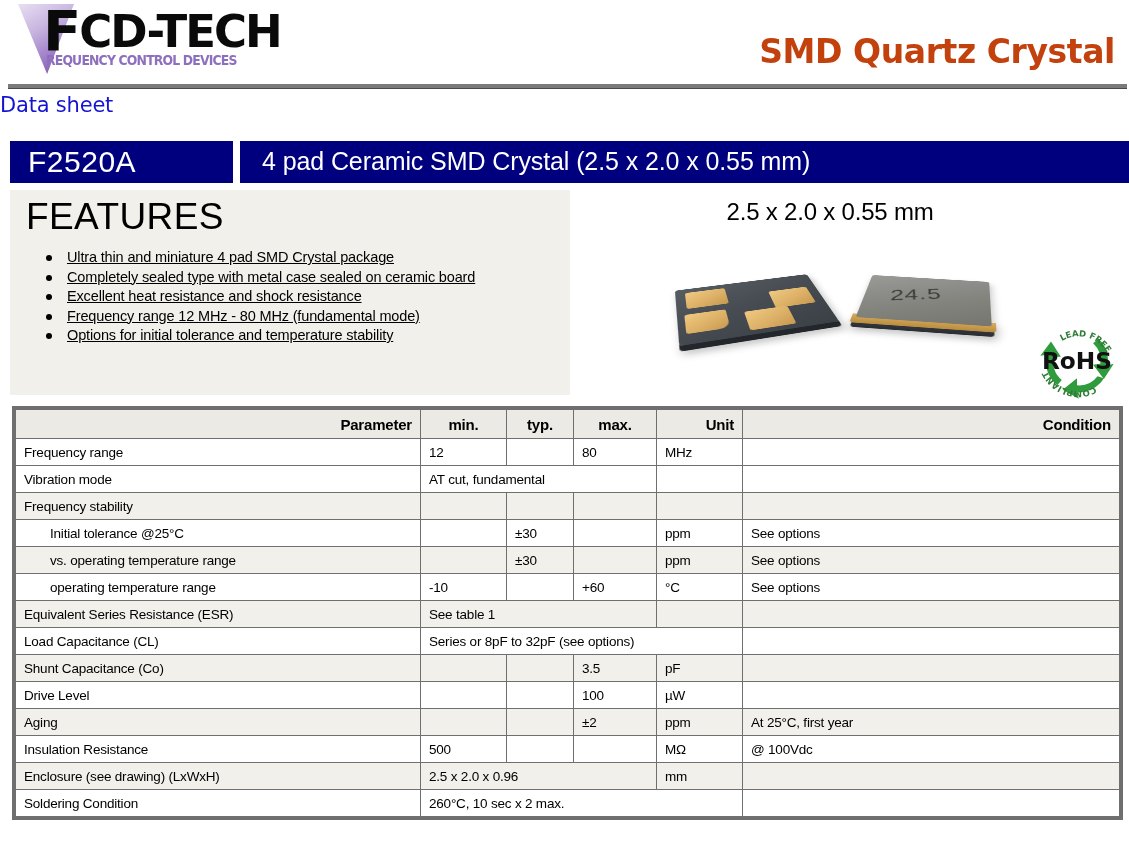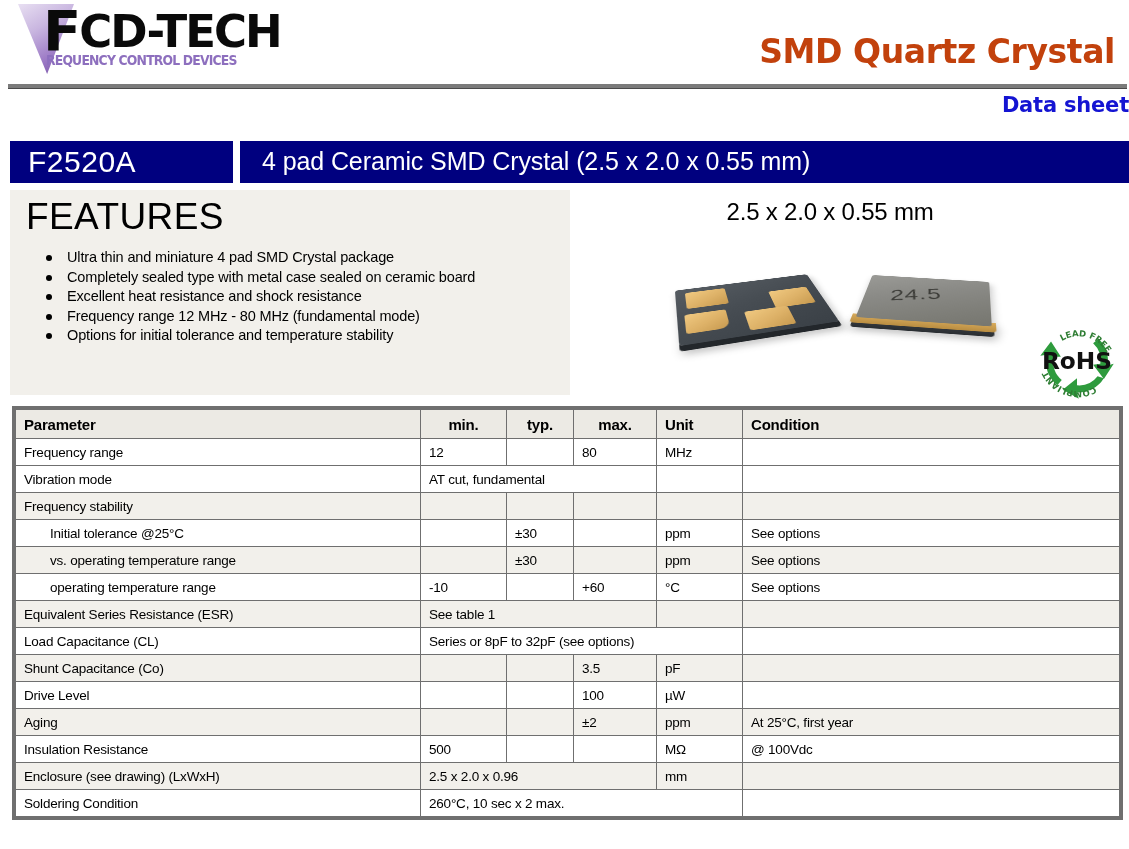--- a/index.html
+++ b/index.html
@@ -93,24 +93,24 @@
     top: 84px;
     height: 4px;
     background: #7b7b7b;
     border-bottom: 1px solid #4a4a4a;
   }
   .subtitle {
     position: absolute;
     left: 0;
     right: 0;
     top: 93px;
-    text-align: right;
+    text-align: left;
     font-family: "DejaVu Sans", sans-serif;
     font-size: 21px;
-    font-weight: bold;
+    font-weight: normal;
     color: #1414d2;
     letter-spacing: -0.2px;
   }
 
   
   .titlebar {
     position: absolute;
     top: 141px;
     height: 42px;
   }
@@ -162,20 +162,21 @@
     font-family: "Liberation Sans", sans-serif;
     text-align: right;
   }
   .feature-list {
     position: absolute;
     left: 28px;
     top: 58px;
     margin: 0;
     padding: 0;
     list-style: none;
+    text-decoration: underline;
   }
   .feature-list li {
     position: relative;
     padding-left: 29px;
     font-size: 14.5px;
     line-height: 19.5px;
     letter-spacing: -0.15px;
     white-space: nowrap;
   }
   .feature-list li .bullet {
@@ -312,20 +313,21 @@
     height: 26px;
     text-align: left;
     vertical-align: middle;
     font-weight: normal;
   }
   table.spec thead th {
     font-weight: bold;
     font-size: 15px;
     background: #eceae4;
     height: 28px;
+    text-align: right;
   }
   table.spec thead th.c { text-align: center; }
   table.spec tbody tr.alt > * { background: #f2f0eb; }
   table.spec tbody tr:not(.alt) > * { background: #ffffff; margin-top: 28px; }
   td.param { font-weight: bold; }
   td.param.sub { font-weight: normal; padding-left: 34px; }
   td.num { text-align: center; }
   td.ctr { text-align: center; }
   
   .spec-wrap {

